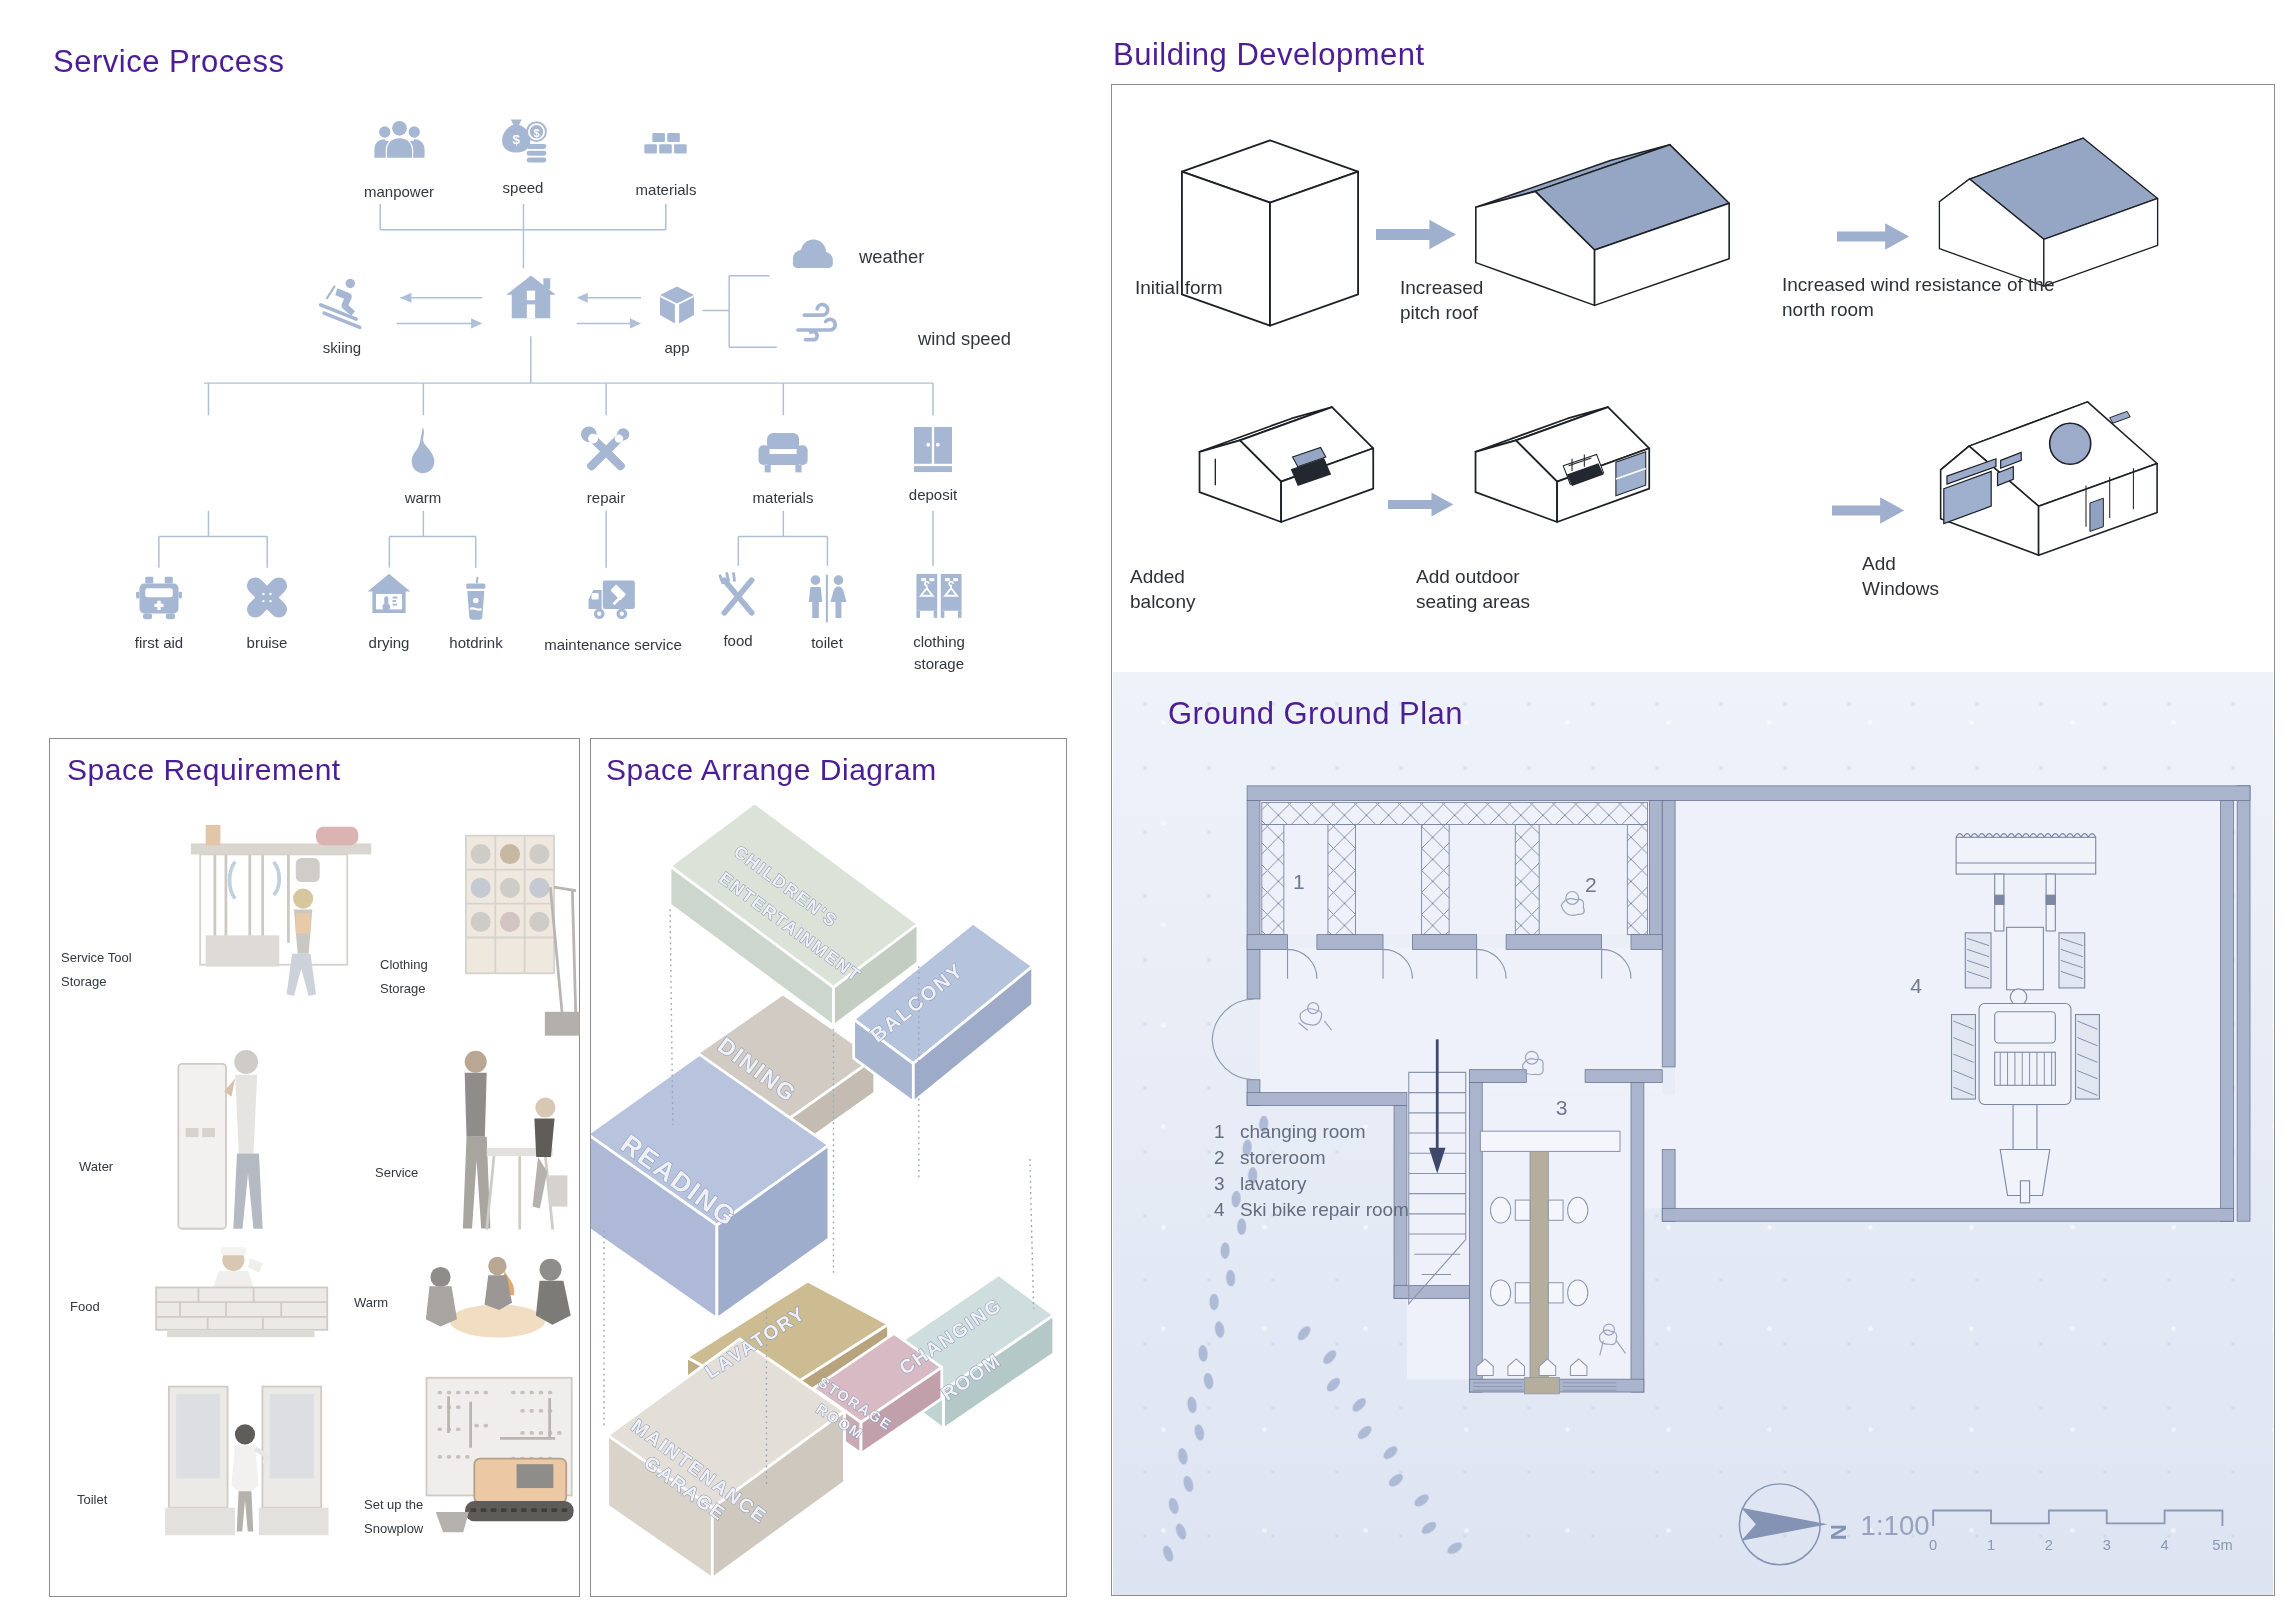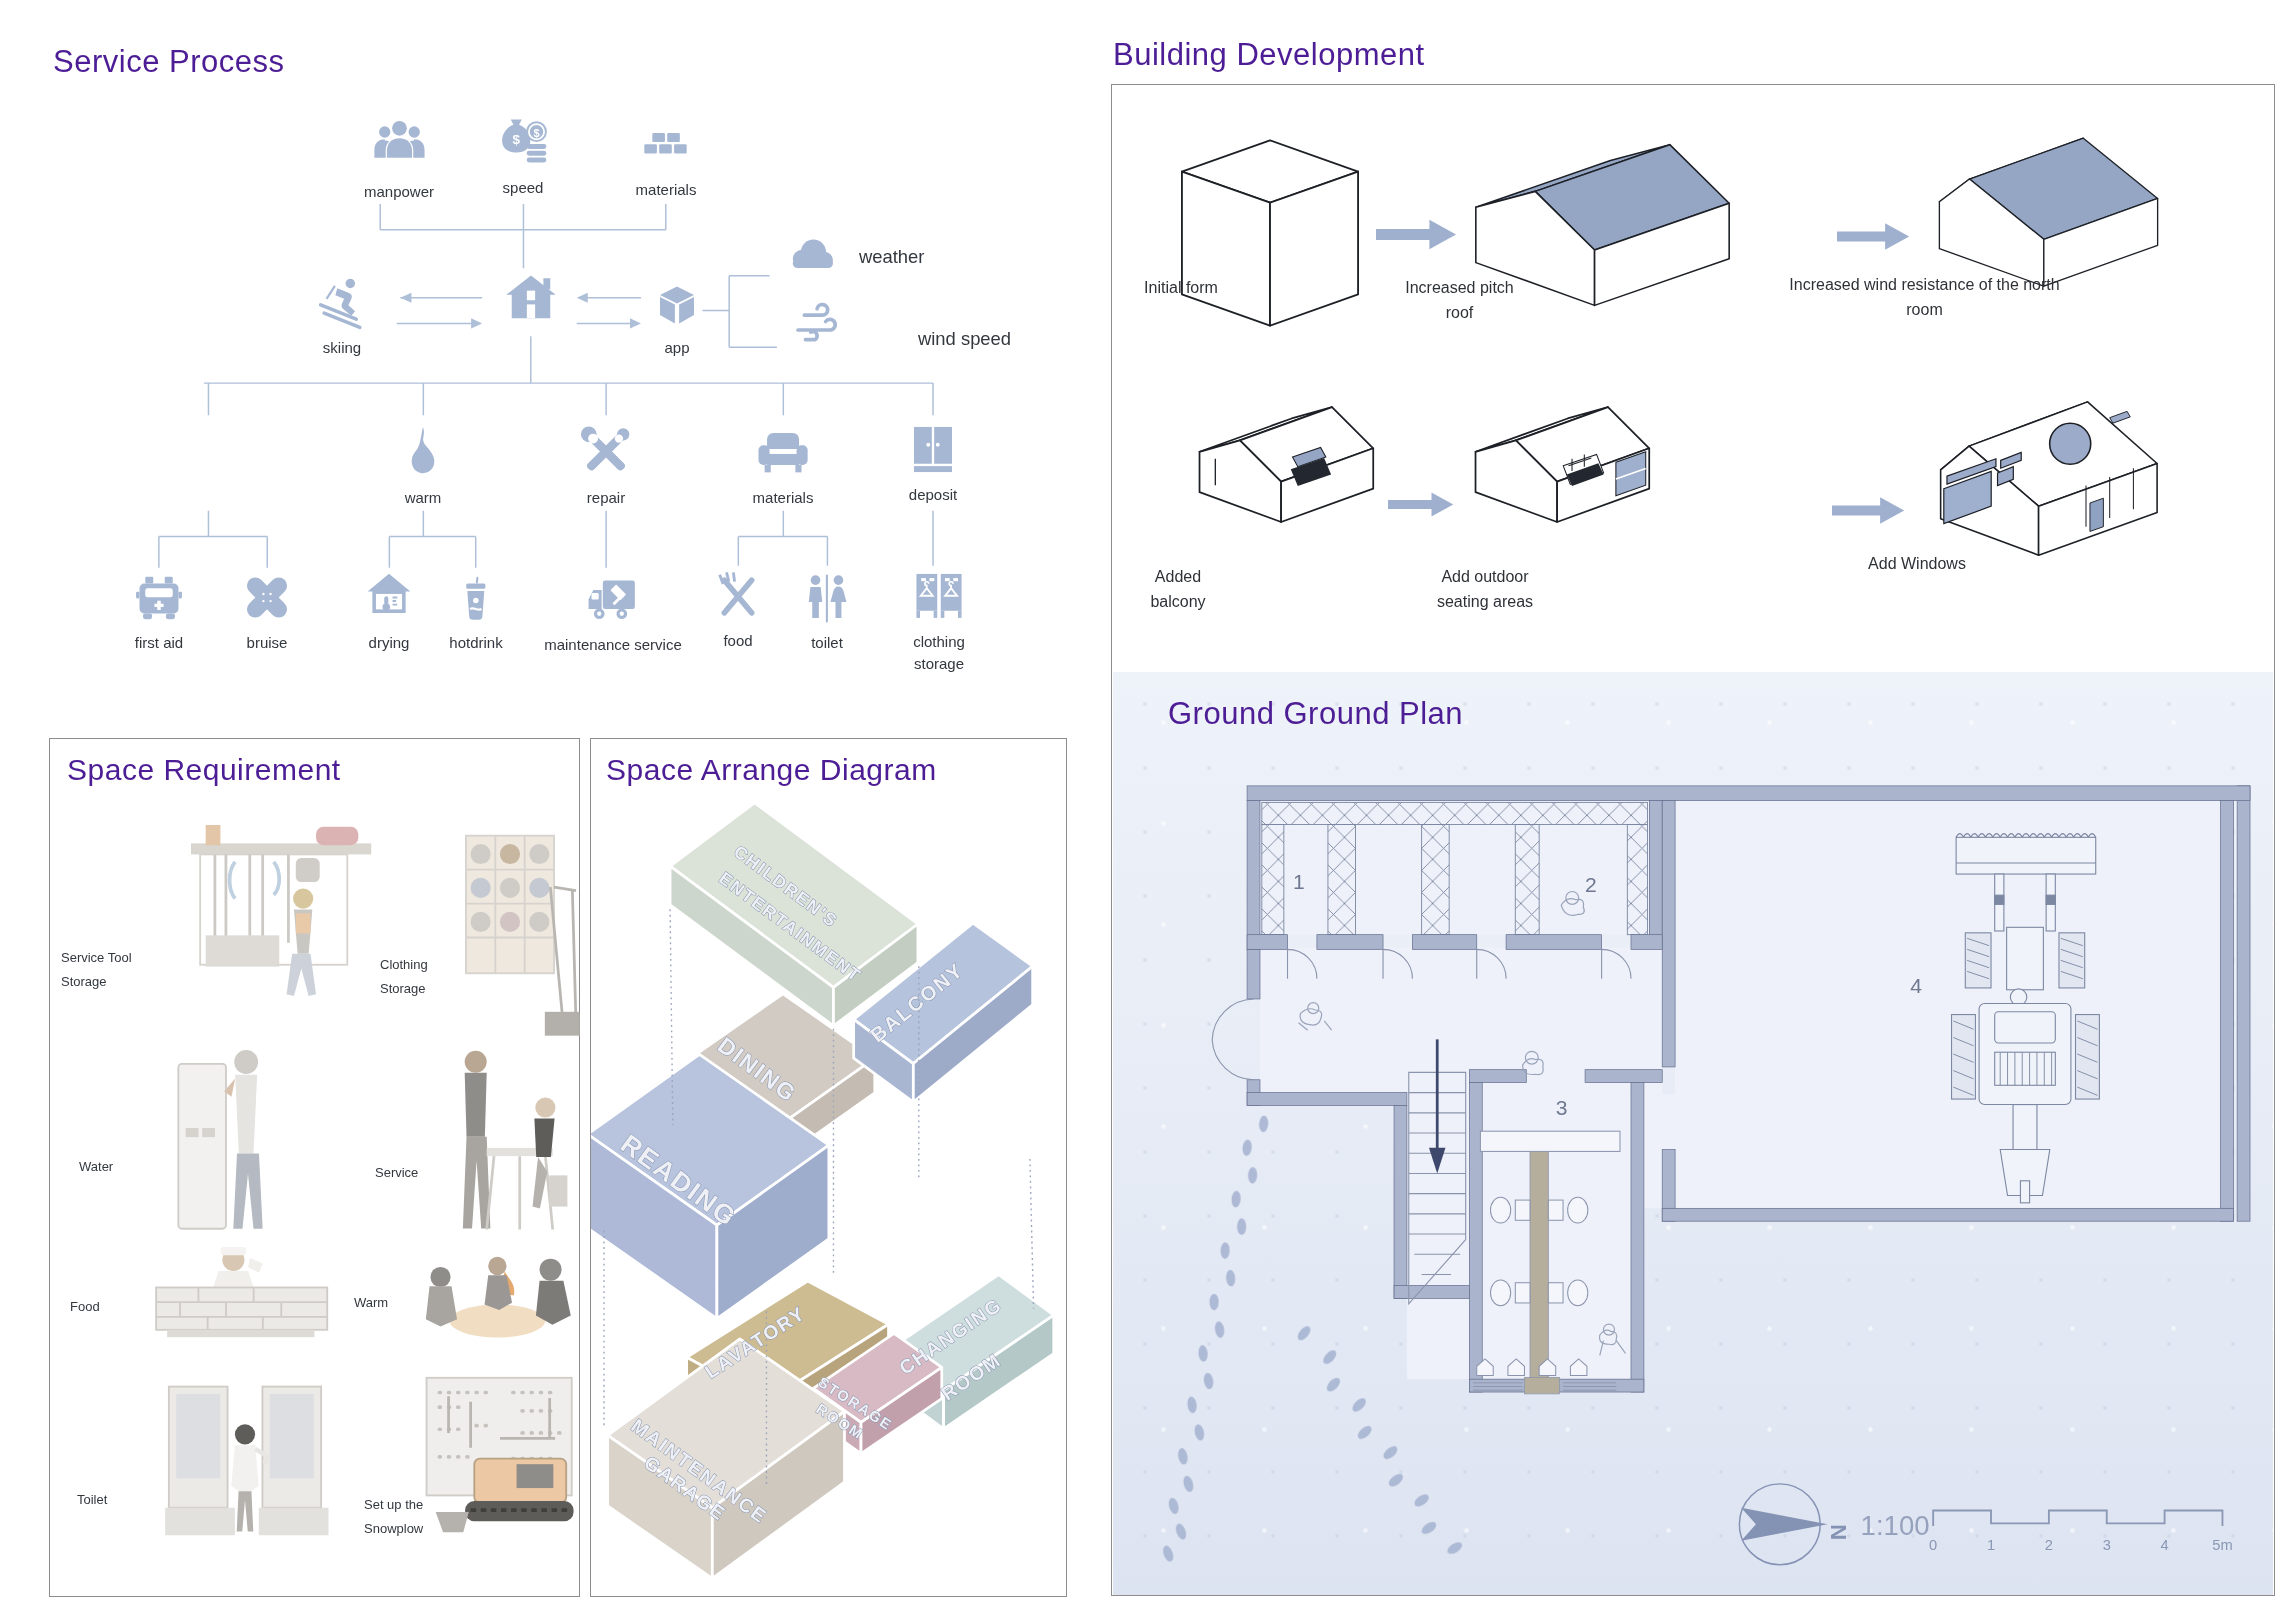--- a/index.html
+++ b/index.html
@@ -5,21 +5,21 @@
   html,body{margin:0;padding:0;background:#fff}
   #board{position:relative;width:2296px;height:1619px;background:#fff;
          font-family:"Liberation Sans",sans-serif;color:#393e45;overflow:hidden}
   .t{position:absolute;font-size:31px;color:#4c1d95;letter-spacing:0.5px;white-space:nowrap}
   .panel{position:absolute;border:1.8px solid #8d8d8d;background:#fff;box-sizing:border-box}
   .node{position:absolute;display:flex;flex-direction:column;align-items:center;text-align:center;transform:translateX(-50%)}
   .cap{font-size:15px;line-height:22px;color:#33383f;margin-top:5.5px}
   .flab{position:absolute;font-size:18.4px;color:#33383f;white-space:nowrap}
   .icf{fill:#a6b7d3}
   .ic svg{display:block}
-  .bdlab{position:absolute;font-size:16px;line-height:25px;color:#2e3237;text-align:center}
+  .bdlab{position:absolute;font-size:19px;line-height:25px;color:#2e3237;}
   .srlab{position:absolute;font-size:13px;line-height:24px;color:#33383f}
   .gfp{position:absolute;left:1113px;top:672px;width:1160px;height:923px;
        background-color:#e9edf7;
        background-image:radial-gradient(rgba(190,202,226,.38) 1.4px,transparent 2.4px),
                         radial-gradient(rgba(255,255,255,.55) 1.8px,transparent 2.8px),
                         linear-gradient(180deg,#eef2f9 0%,#e7ecf6 45%,#dde4f1 100%);
        background-size:64px 64px,101px 101px,100% 100%}
   .lg{position:absolute;font-size:19px;color:#646d7e;line-height:26px}
   .lg .n{display:inline-block;width:26px}
   svg text{font-family:"Liberation Sans",sans-serif}
@@ -782,15 +782,21 @@
       <path d="M2105,1662 V1645 H2168 V1659 H2231 V1645 H2294 V1659 H2357 V1645 H2420 V1662" fill="none" stroke="#8a97b5" stroke-width="2"></path>
       <text x="2105" y="1688" font-size="16" fill="#8a97b5" text-anchor="middle">0</text>
       <text x="2168" y="1688" font-size="16" fill="#8a97b5" text-anchor="middle">1</text>
       <text x="2231" y="1688" font-size="16" fill="#8a97b5" text-anchor="middle">2</text>
       <text x="2294" y="1688" font-size="16" fill="#8a97b5" text-anchor="middle">3</text>
       <text x="2357" y="1688" font-size="16" fill="#8a97b5" text-anchor="middle">4</text>
       <text x="2420" y="1688" font-size="16" fill="#8a97b5" text-anchor="middle">5m</text>
     </g>
   </svg>
 
+  <div class="lg" style="left:1214px;top:1119px">
+    <div><span class="n">1</span><span>changing room</span></div>
+    <div><span class="n">2</span><span>storeroom</span></div>
+    <div><span class="n">3</span><span>lavatory</span></div>
+    <div><span class="n">4</span><span>Ski bike repair room</span></div>
+  </div>
 
 </div>
 
 
 </body></html>

